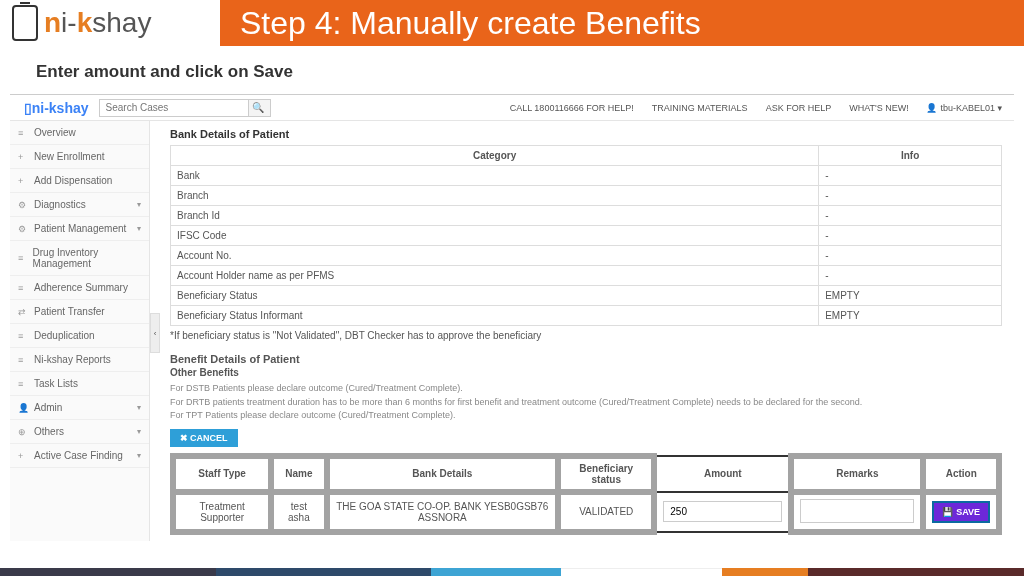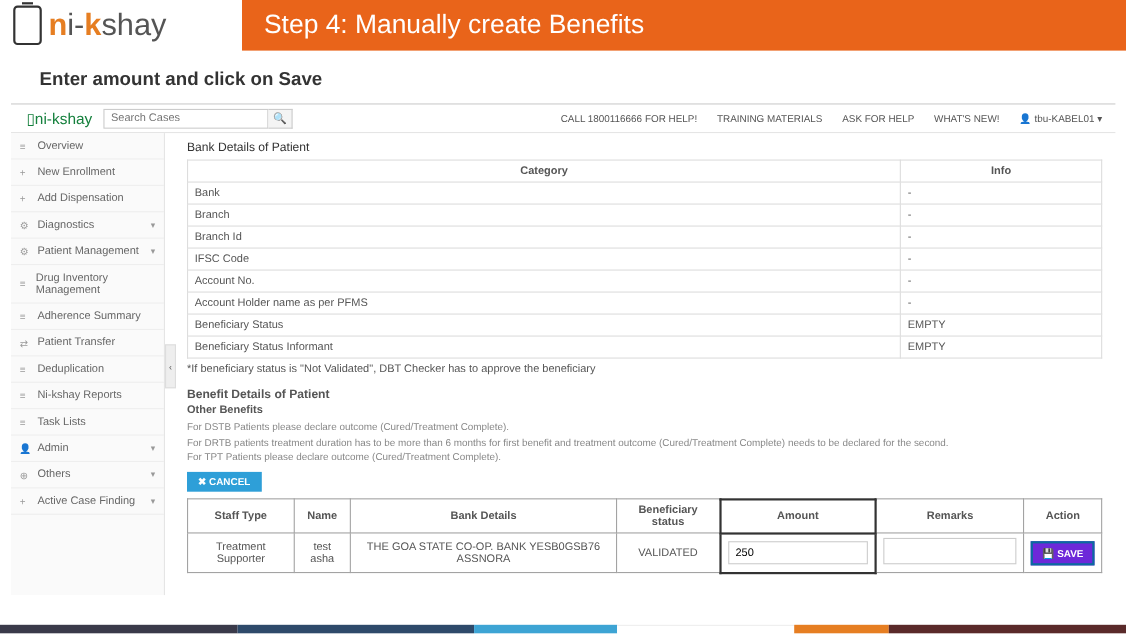--- a/index.html
+++ b/index.html
@@ -5,61 +5,61 @@
 * { box-sizing: border-box; margin: 0; padding: 0; }
 body { font-family: "Segoe UI", Tahoma, sans-serif; font-size: 11px; color: #333; background: #fff; width: 1024px; height: 576px; overflow: hidden; position: relative; }
 
 
 .slide-header { height: 46px; display: flex; align-items: stretch; }
 .slide-logo { width: 220px; display: flex; align-items: center; padding-left: 12px; font-size: 28px; font-weight: 400; }
 .slide-logo .phone { display:inline-block; width:26px; height:36px; border:2px solid #333; border-radius:4px; position:relative; margin-right:6px; }
 .slide-logo .phone::after { content:""; position:absolute; width:10px; height:2px; background:#333; left:6px; top:-5px; }
 .slide-logo .txt-o { color:#e67e22; font-weight:bold; }
 .slide-logo .txt-g { color:#555; }
-.slide-title { flex:1; background:#e9641a; color:#fff; font-size:24px; display:flex; align-items:center; padding-left:20px; font-weight:300; }
+.slide-title { flex:1; background:#e9641a; color:#fff; font-size:32px; display:flex; align-items:center; padding-left:20px; font-weight:300; }
 
 .subtitle { font-size:17px; font-weight:600; padding: 16px 0 12px 36px; }
 
 
 .app { border-top:1px solid #ccc; margin: 0 10px; font-size:10px; color:#555; position: relative; }
 
 .app-top { display:flex; align-items:center; height:26px; border-bottom:1px solid #e5e5e5; padding: 0 4px; }
-.app-logo { color:#15803d; font-weight:normal; font-size:14px; padding:0 10px; }
+.app-logo { color:#3b82f6; font-weight:bold; font-size:14px; padding:0 10px; }
 .search-wrap { display:flex; align-items:flex-end; }
 .search-input { width:150px; height:18px; border:1px solid #ccc; padding:2px 6px; font-size:10px; color:#888; }
 .search-btn { width:22px; height:18px; border:1px solid #ccc; border-left:none; background:#f4f4f4; display:flex; align-items:center; justify-content:center; font-size:10px; cursor:pointer; }
 .top-links { margin-left:auto; display:flex; gap:18px; font-size:9px; color:#555; padding-right:8px; }
 .top-links span { cursor:pointer; white-space:nowrap; }
 
 .app-body { display:flex; height: 420px; }
 
 .sidebar { width:140px; border-right:1px solid #e5e5e5; background:#fafafa; }
 .side-item { display:flex; align-items:center; padding:6px 8px; border-bottom:1px solid #eee; font-size:10px; color:#666; cursor:pointer; position:relative; }
 .side-item .ico { width:10px; display:inline-block; margin-right:6px; color:#999; font-size:9px; }
 .side-item .chev { margin-left:auto; color:#999; font-size:8px; }
 .collapse-bar { position:absolute; left:140px; top:30px; bottom:0; width:10px; display:flex; align-items:center; }
 .collapse-btn { width:10px; height:40px; background:#eee; border:1px solid #ddd; display:flex; align-items:center; justify-content:center; font-size:8px; cursor:pointer; }
 
 .content { flex:1; padding: 4px 12px 8px 20px; overflow:hidden; font-size:10px; }
-.section-head { font-weight:normal; font-size:11px; color:#333; padding:3px 0; }
+.section-head { font-weight:bold; font-size:11px; color:#333; padding:3px 0; }
 
 table.bank { width:100%; border-collapse:collapse; margin-top:2px; }
 table.bank th, table.bank td { border:1px solid #ddd; padding:4px 6px; font-size:10px; text-align:left; }
 table.bank th { text-align:center; font-weight:bold; background:#fff; }
 table.bank th:first-child, table.bank td:first-child { width: 78%; }
 .note { font-size:10px; color:#555; padding:4px 0; }
 .benefit-head { font-weight:bold; font-size:11px; padding-top:8px; }
 .benefit-sub { font-weight:bold; font-size:10px; padding:2px 0 4px 0; }
 .hints { font-size:9px; color:#888; line-height:1.4; }
 .hints div { margin-bottom:1px; }
 
 .cancel-btn { background:#2e9fd8; color:#fff; border:none; padding:4px 10px; font-size:9px; font-weight:bold; cursor:pointer; margin:6px 0; }
 
 table.benefit { width:100%; border-collapse:collapse; }
-table.benefit th, table.benefit td { border:1px solid #a3a3a3; padding:4px 6px; font-size:10px; text-align:center; }
+table.benefit th, table.benefit td { border:6px solid #a3a3a3; padding:4px 6px; font-size:10px; text-align:center; }
 table.benefit th { font-weight:bold; }
 .amt-col { border:2px solid #333 !important; }
 .amount-input { width:100%; border:1px solid #ccc; padding:4px 6px; font-size:10px; text-align:left; }
 textarea.remarks { width:100%; height:24px; border:1px solid #ccc; resize:none; font-size:10px; }
 .save-btn { background:#6d28d9; color:#fff; border:2px solid #0b6aa0; padding:4px 8px; font-size:9px; font-weight:bold; cursor:pointer; white-space:nowrap; }
 
 
 .footer-bar { position:absolute; left:0; right:0; bottom:0; height:8px; display:flex; }
 .footer-bar div { height:100%; }
 .fb1 { flex:2; background:#3a3a4a; }

